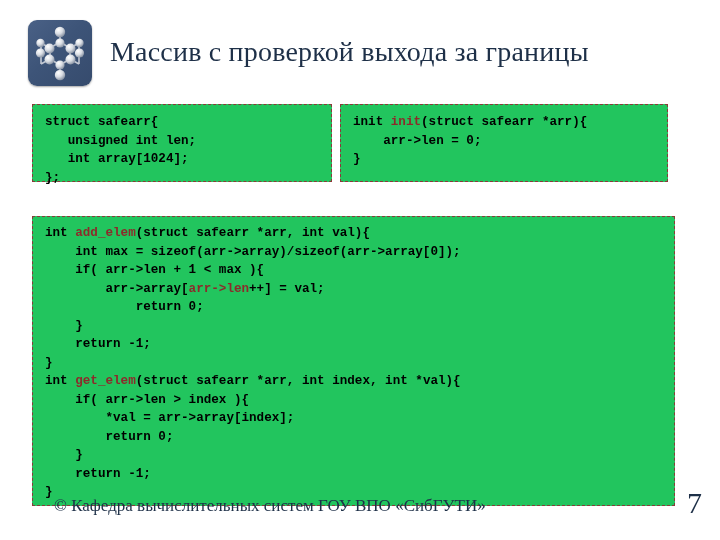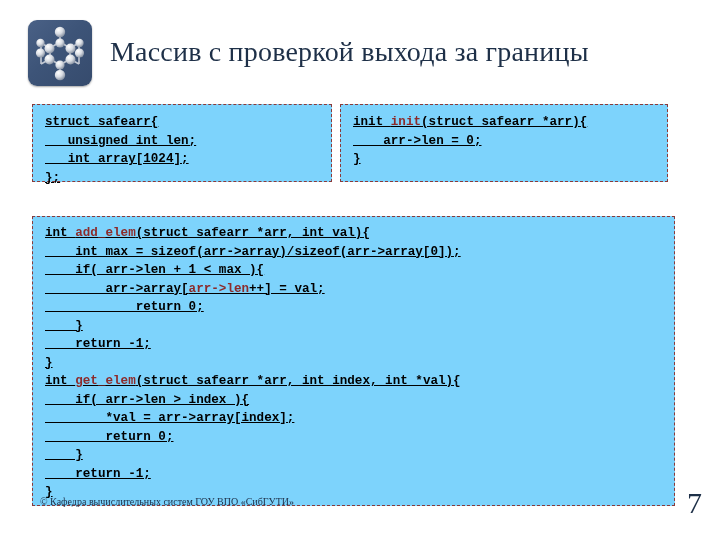--- a/index.html
+++ b/index.html
@@ -46,23 +46,22 @@
     line-height: 34px;
     color: #1e3048;
     letter-spacing: 0.2px;
     white-space: nowrap;
   }
 
   
   .code-box {
     position: absolute;
     border: 1px dashed #8a3a3a;
-    background: #7dd3fc;
+    background: #22c55e;
     box-sizing: border-box;
-    text-decoration: underline;
   }
   .code-box pre {
     margin: 0;
     font-family: "Liberation Mono", "DejaVu Sans Mono", monospace;
     font-size: 12.6px;
     line-height: 18.5px;
     font-weight: bold;
     color: #000000;
     white-space: pre;
     letter-spacing: 0px;
@@ -96,24 +95,24 @@
   
   .footer {
     position: absolute;
     left: 0;
     bottom: 0;
     width: 720px;
     height: 50px;
   }
   .footer-text {
     position: absolute;
-    left: 40px;
+    left: 54px;
     top: 6px;
     font-family: "Liberation Serif", serif;
-    font-size: 10px;
+    font-size: 17px;
     color: #1e3048;
     white-space: nowrap;
   }
   .slide-number {
     position: absolute;
     right: 18px;
     top: -4px;
     font-family: "Liberation Serif", serif;
     font-size: 30px;
     color: #1e3048;

